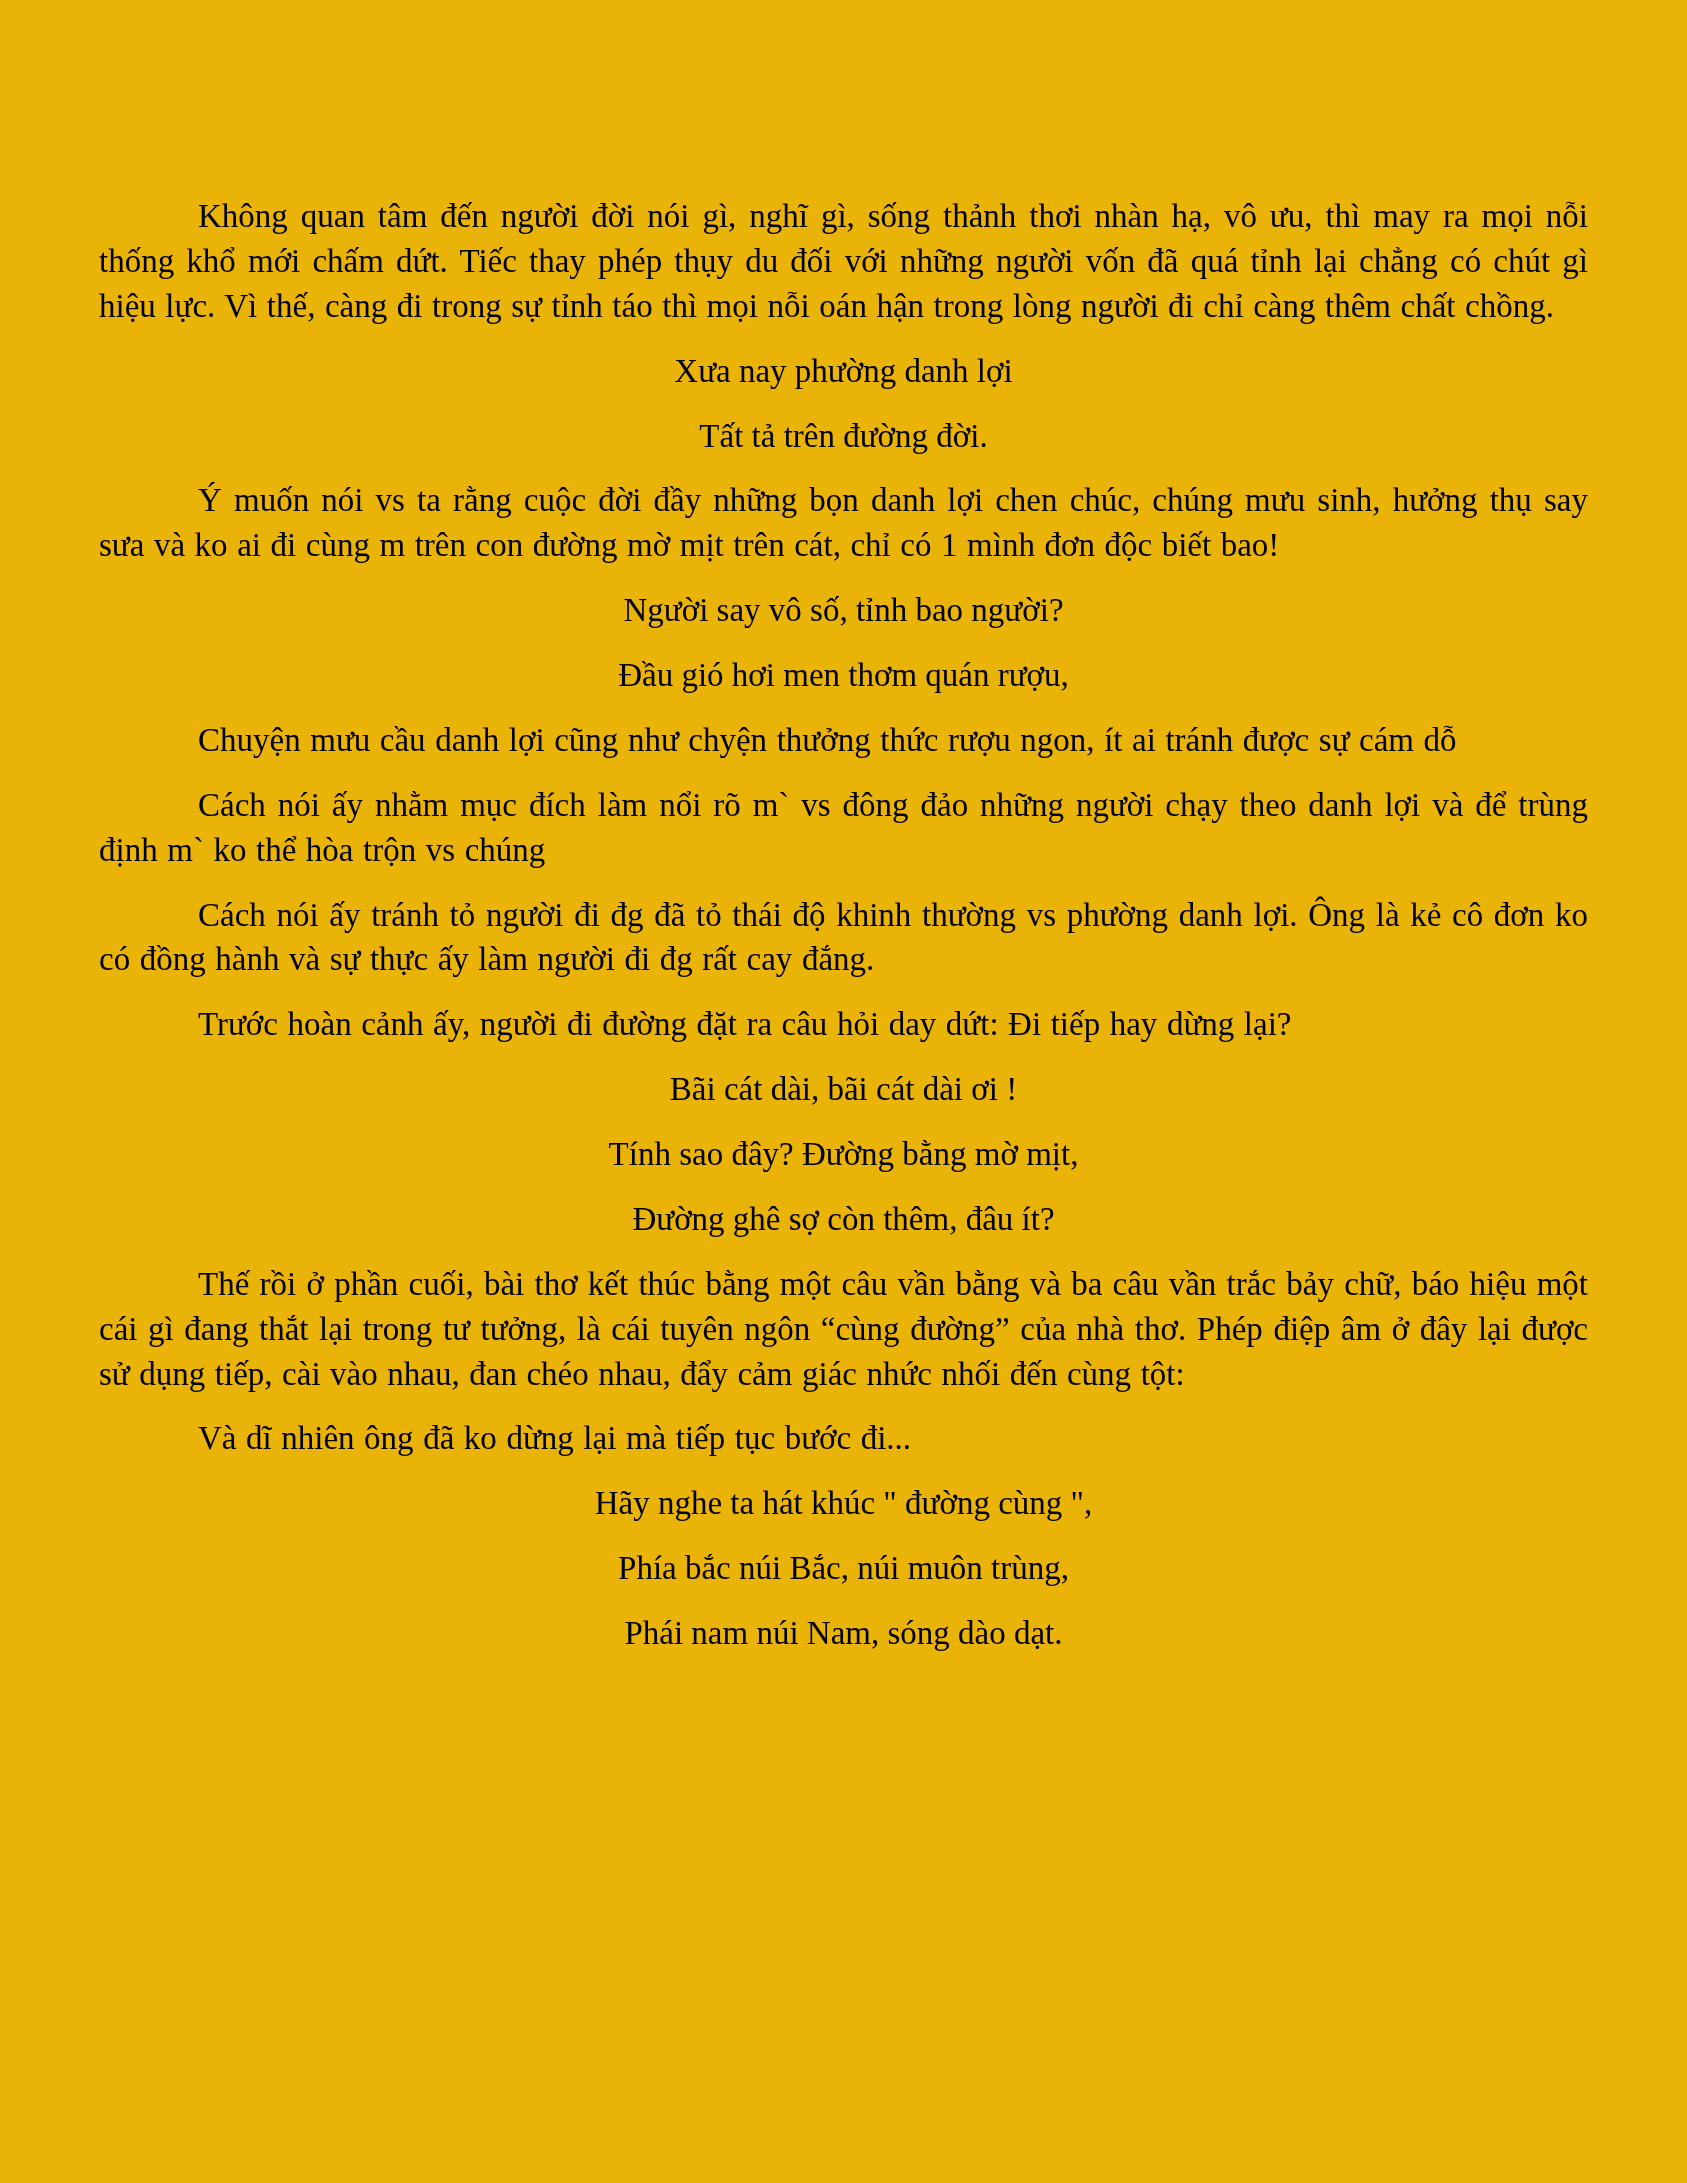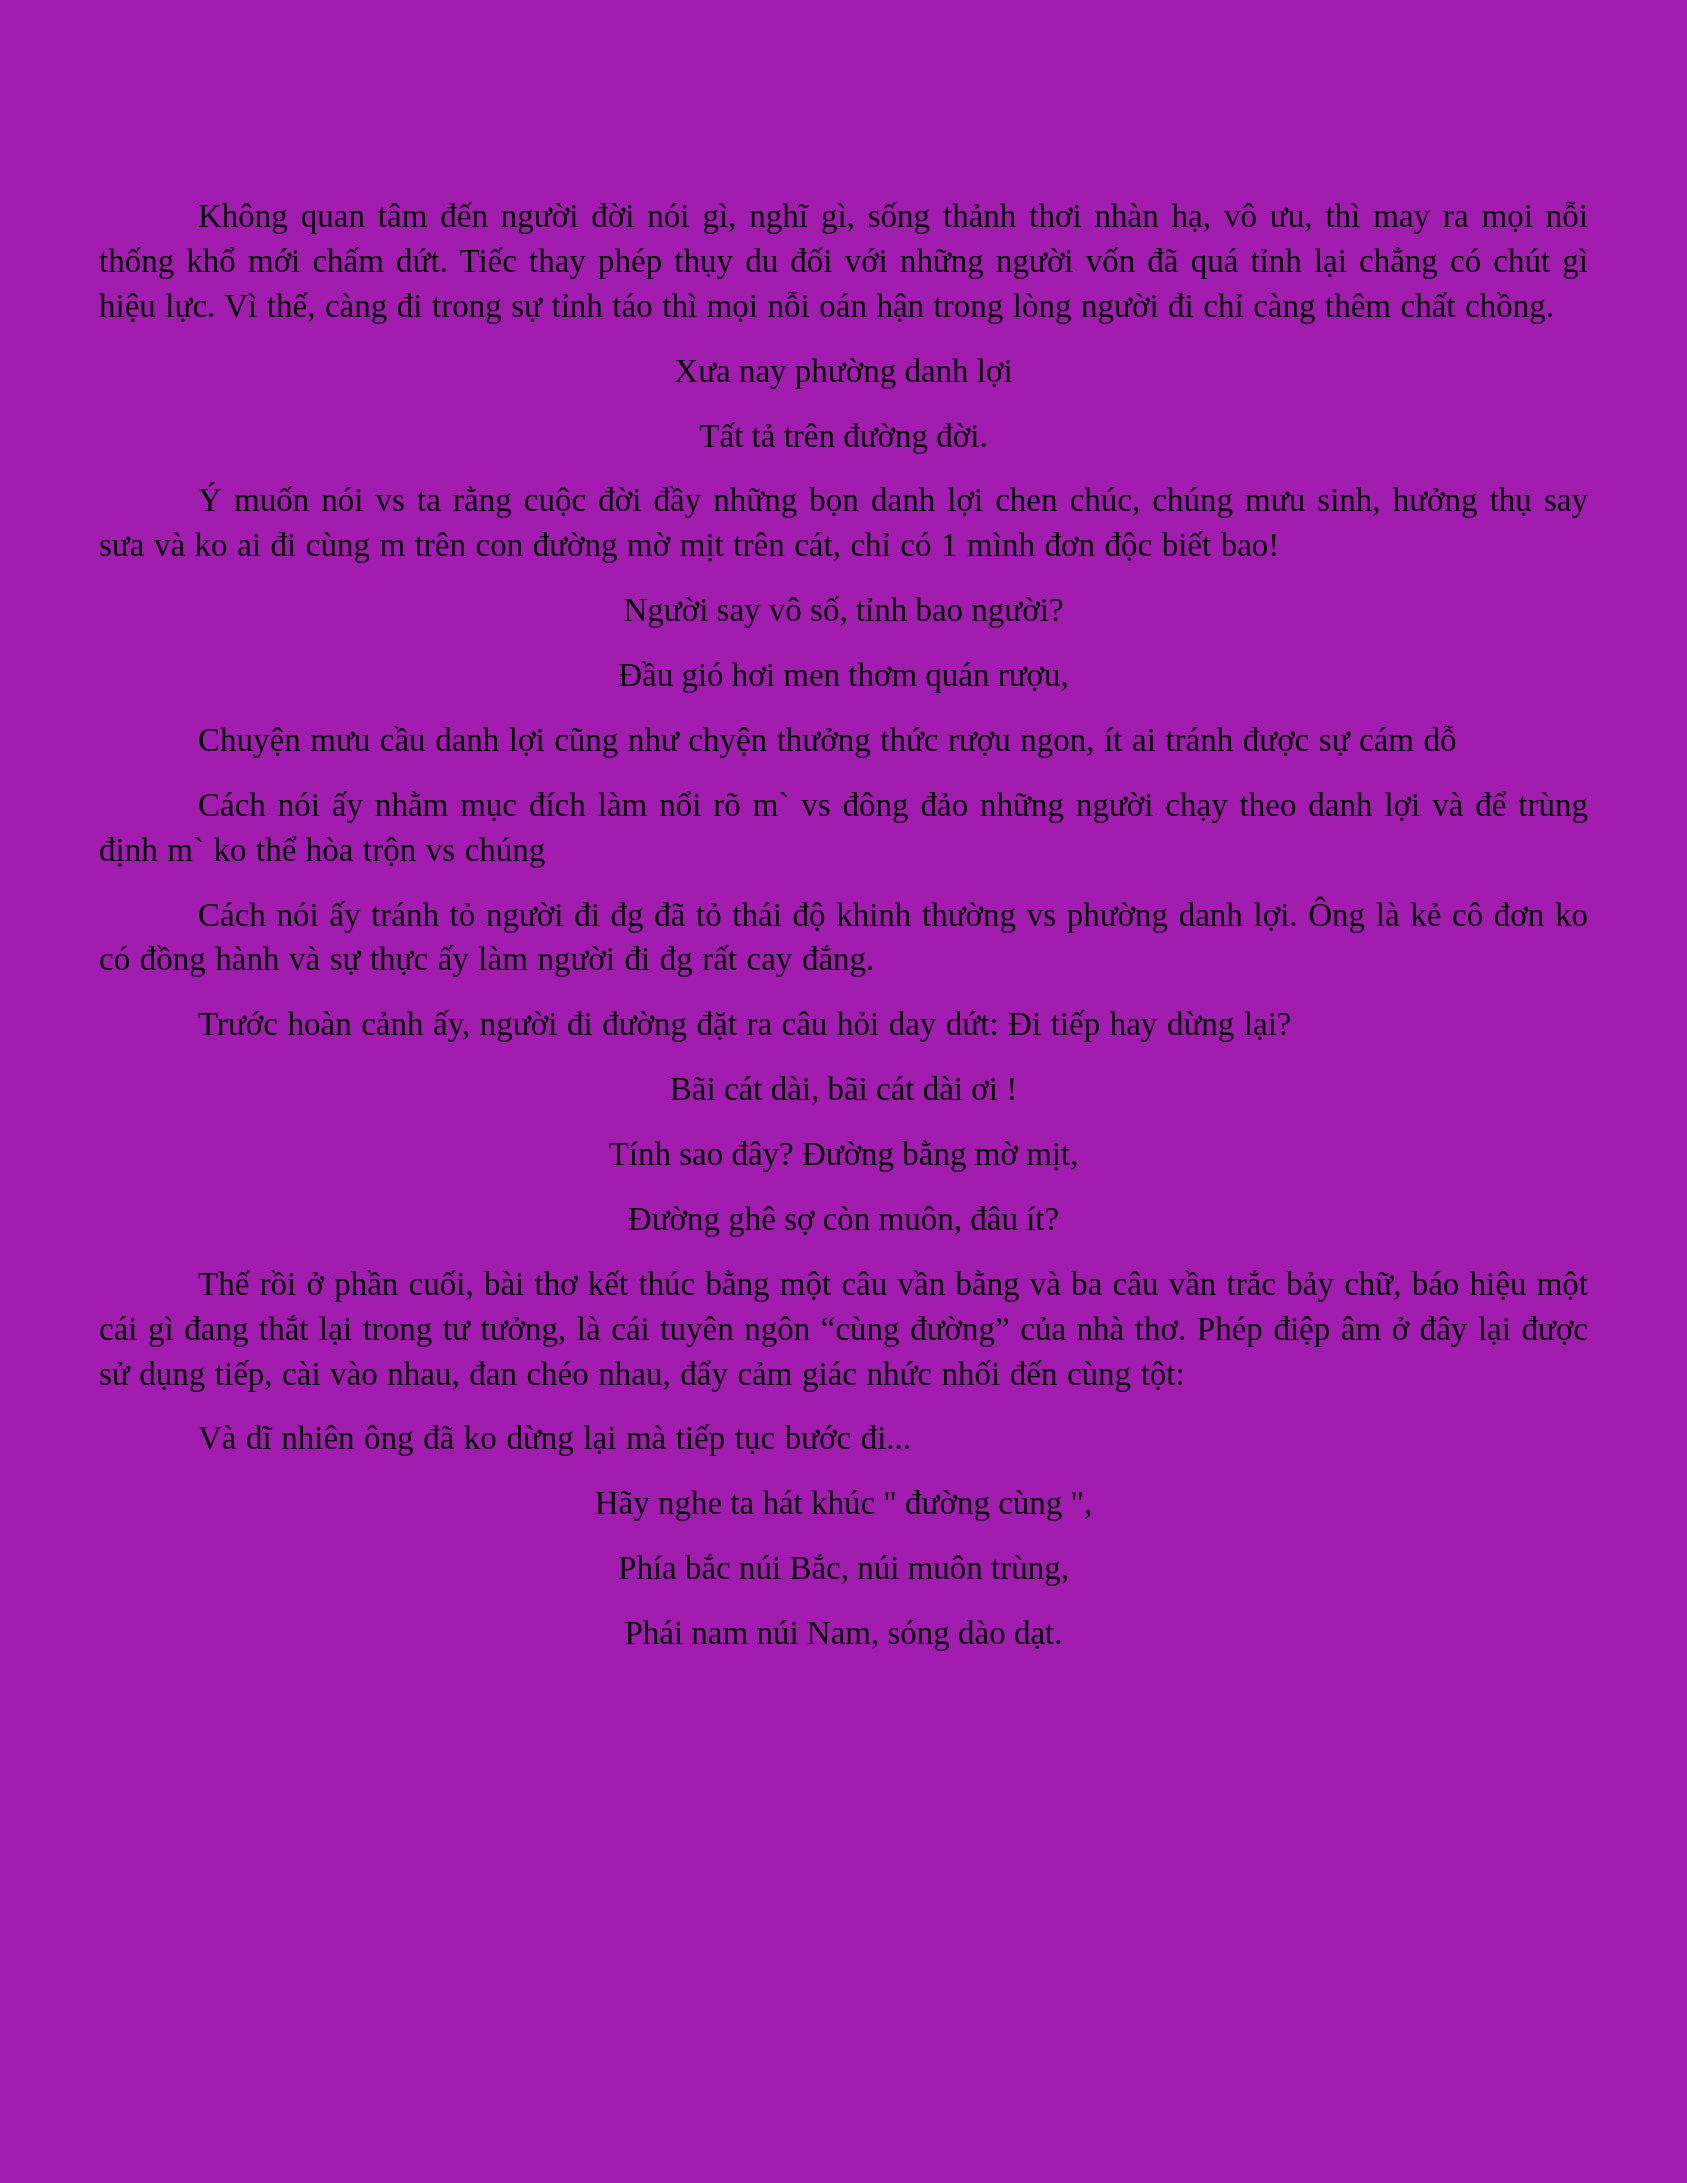--- a/index.html
+++ b/index.html
@@ -10,21 +10,21 @@
   body {
     width: 1687px;
     height: 2183px;
     position: relative;
   }
   .page {
     box-sizing: border-box;
     width: 1687px;
     height: 2183px;
     padding: 194px 99px 0 99px;
-    background: #a21caf;
+    background: #eab308;
     color: #000000;
     font-family: "Liberation Serif", "DejaVu Serif", serif;
     font-size: 33px;
     line-height: 1.36;
     overflow: hidden;
   }
   .para {
     text-align: justify;
     text-indent: 99px;
     margin: 0 0 20px 0;
@@ -45,20 +45,20 @@
   <p class="verse">Tất tả trên đường đời.</p>
   <p class="para">Ý muốn nói vs ta rằng cuộc đời đầy những bọn danh lợi chen chúc, chúng mưu sinh, hưởng thụ say sưa và ko ai đi cùng m trên con đường mờ mịt trên cát, chỉ có 1 mình đơn độc biết bao!</p>
   <p class="verse">Người say vô số, tỉnh bao người?</p>
   <p class="verse">Đầu gió hơi men thơm quán rượu,</p>
   <p class="para">Chuyện mưu cầu danh lợi cũng như chyện thưởng thức rượu ngon, ít ai tránh được sự cám dỗ</p>
   <p class="para">Cách nói ấy nhằm mục đích làm nổi rõ m` vs đông đảo những người chạy theo danh lợi và để trùng định m` ko thể hòa trộn vs chúng</p>
   <p class="para">Cách nói ấy tránh tỏ người đi đg đã tỏ thái độ khinh thường vs phường danh lợi. Ông là kẻ cô đơn ko có đồng hành và sự thực ấy làm người đi đg rất cay đắng.</p>
   <p class="para">Trước hoàn cảnh ấy, người đi đường đặt ra câu hỏi day dứt: Đi tiếp hay dừng lại?</p>
   <p class="verse">Bãi cát dài, bãi cát dài ơi !</p>
   <p class="verse">Tính sao đây? Đường bằng mờ mịt,</p>
-  <p class="verse">Đường ghê sợ còn muôn, đâu ít?</p>
+  <p class="verse">Đường ghê sợ còn thêm, đâu ít?</p>
   <p class="para">Thế rồi ở phần cuối, bài thơ kết thúc bằng một câu vần bằng và ba câu vần trắc bảy chữ, báo hiệu một cái gì đang thắt lại trong tư tưởng, là cái tuyên ngôn “cùng đường” của nhà thơ. Phép điệp âm ở đây lại được sử dụng tiếp, cài vào nhau, đan chéo nhau, đẩy cảm giác nhức nhối đến cùng tột:</p>
   <p class="para">Và dĩ nhiên ông đã ko dừng lại mà tiếp tục bước đi...</p>
   <p class="verse">Hãy nghe ta hát khúc " đường cùng ",</p>
   <p class="verse">Phía bắc núi Bắc, núi muôn trùng,</p>
   <p class="verse">Phái nam núi Nam, sóng dào dạt.</p>
 </div>
 
 
 </body></html>

